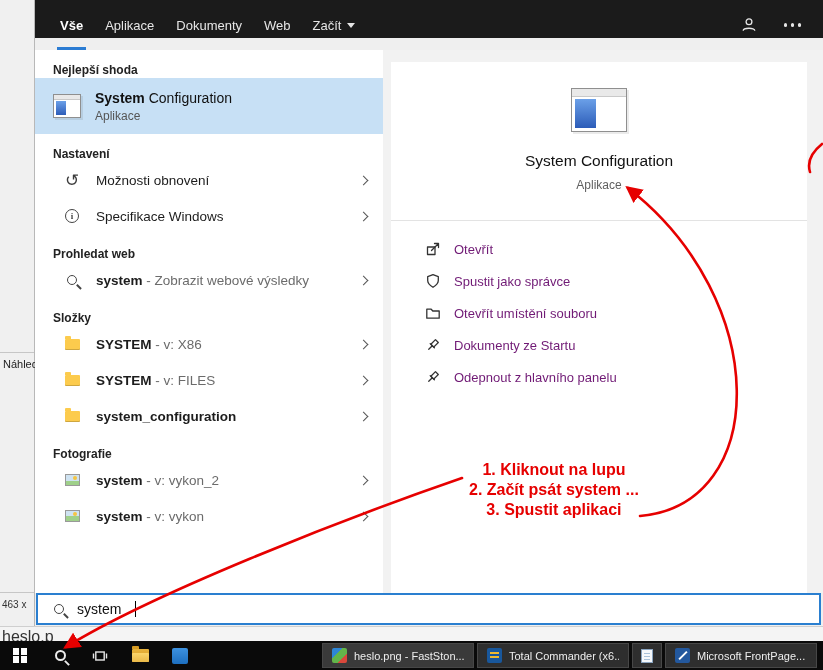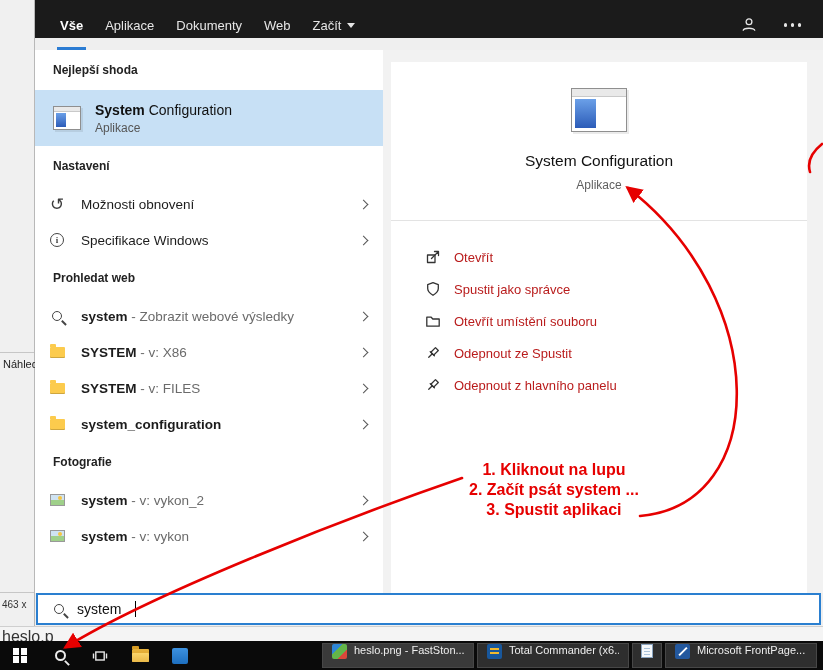--- a/index.html
+++ b/index.html
@@ -20,27 +20,27 @@
   .tab{height:50px;display:flex;align-items:center;position:relative;color:#e6e6e6;font-size:13px;cursor:default}
   .tab.active{color:#fff;font-weight:bold}
   .tab.active::after{content:"";position:absolute;left:-3px;right:-3px;bottom:0;height:3px;background:#2b7cd3}
   .dd-caret{margin-left:6px;width:0;height:0;border-left:4px solid transparent;border-right:4px solid transparent;border-top:5px solid #e6e6e6}
   .header-icons{position:absolute;right:22px;top:0;height:50px;display:flex;align-items:center;gap:26px}
   .dots{width:3.5px;height:3.5px;border-radius:50%;background:#e6e6e6;box-shadow:7px 0 #e6e6e6,14px 0 #e6e6e6;margin-right:14px}
 
   
   .content-bg{position:absolute;left:35px;top:50px;width:788px;height:543px;background:#f2f2f2}
   .left-panel{position:absolute;left:35px;top:50px;width:348px;height:543px;background:#fff;overflow:hidden}
-  .section-label{padding:13px 18px 13px;font-size:12px;font-weight:bold;color:#222}
+  .section-label{padding:13px 18px 1px;font-size:12px;font-weight:bold;color:#222}
   .best-row{height:56px;background:#c7e0f5;display:flex;align-items:center;padding-left:18px}
   .bm-text{margin-left:14px}
   .bm-title{font-size:14px;color:#111}
   .bm-title .match{font-weight:bold}
   .bm-sub{font-size:12px;color:#555;margin-top:3px}
-  .row{height:36px;display:flex;align-items:center;padding:0 16px 0 11px}
+  .row{height:36px;display:flex;align-items:center;padding:0 16px 0 26px}
   .icon-cell{width:22px;display:flex;justify-content:center;align-items:center;color:#3c3c3c;flex:none}
   .row-label{margin-left:13px;font-size:13.5px;color:#1c1c1c;white-space:nowrap;overflow:hidden}
   .row-label .match{font-weight:bold}
   .row-label .suffix{color:#6b6b6b;font-weight:normal}
   .chev{margin-left:auto;width:7px;height:7px;border-top:1.6px solid #555;border-right:1.6px solid #555;transform:rotate(45deg);flex:none}
 
   
   .g-recovery::before{content:"↺";font-size:17px;line-height:1;color:#3c3c3c}
   .laptop{width:14px;height:9px;border:1.5px solid #444;border-radius:1px;position:relative}
   .laptop::after{content:"";position:absolute;left:-3px;right:-3px;bottom:-4px;height:2px;background:#444;border-radius:1px}
@@ -60,21 +60,21 @@
   .cfg-ico-lg{width:56px;height:44px;background:#fff;border:1px solid #8f8f8f;position:relative;box-shadow:2px 2px 0 rgba(0,0,0,.08);margin:26px auto 0}
   .cfg-ico-lg::before{content:"";position:absolute;left:0;right:0;top:0;height:7px;background:#e9e9e9;border-bottom:1px solid #c9c9c9}
   .cfg-ico-lg::after{content:"";position:absolute;left:3px;top:10px;bottom:3px;width:21px;background:linear-gradient(180deg,#6ba0e8,#2c5cb8)}
 
   
   .right-card{position:absolute;left:391px;top:62px;width:416px;height:531px;background:#fff;text-align:center}
   .rc-title{margin-top:20px;font-size:15.5px;color:#111}
   .rc-sub{margin-top:8px;font-size:12px;color:#5f5f5f}
   .rc-divider{margin-top:28px;border-top:1px solid #e3e3e3}
   .rc-actions{margin-top:12px;text-align:left}
-  .rc-action{display:flex;align-items:flex-end;gap:13px;height:32px;padding-left:34px;font-size:13px;color:#b91c1c}
+  .rc-action{display:flex;align-items:center;gap:13px;height:32px;padding-left:34px;font-size:13px;color:#701a75}
   .aicon{width:16px;height:16px;flex:none}
   .aicon *{fill:none;stroke:#333;stroke-width:1.3;stroke-linejoin:round;stroke-linecap:round}
   .steps{position:absolute;left:78px;top:398px;color:#e60000;font-weight:bold;font-size:16px;line-height:20px;text-align:center;white-space:nowrap}
 
   
   .searchbox{position:absolute;left:36px;top:593px;width:785px;height:32px;background:#fff;border:2px solid #2a7fd0;display:flex;align-items:center;padding-left:16px;gap:13px}
   .sb-text{font-size:14px;color:#111}
   .caret{display:inline-block;width:1px;height:16px;background:#000;margin-left:1px;vertical-align:-3px}
 
   
@@ -87,21 +87,21 @@
   .win-logo{display:grid;grid-template-columns:6.5px 6.5px;grid-template-rows:6.5px 6.5px;gap:1.5px}
   .win-logo span{background:#fff}
   .lupa-w{position:relative;width:11px;height:11px;border:2px solid #ececec;border-radius:50%}
   .lupa-w::after{content:"";position:absolute;width:2px;height:6px;background:#ececec;transform:rotate(-45deg);left:9px;top:8px}
   .tvicon *{fill:none;stroke:#e8e8e8;stroke-width:1.4}
   .tb-folder{width:17px;height:13px;background:linear-gradient(#e8b33c,#d79c23);border-radius:1px;position:relative}
   .tb-folder::before{content:"";position:absolute;top:-3px;left:0;width:7px;height:3px;background:#d79c23;border-radius:1px 1px 0 0}
   .tb-folder::after{content:"";position:absolute;left:0;right:0;bottom:0;height:9px;background:linear-gradient(#fbd56a,#eab949);border-radius:1px}
   .blue-ico{width:16px;height:16px;border-radius:2px;background:linear-gradient(#3d92e0,#1d6fc0)}
   .tb-apps{margin-left:122px;display:flex;gap:3px;align-items:stretch;padding:2px 0}
-  .tb-app{background:#2e2e2e;border:1px solid #474747;display:flex;gap:7px;padding:0 9px;width:152px;overflow:hidden}
+  .tb-app{background:#2e2e2e;border:1px solid #474747;display:flex;align-items:center;gap:7px;padding:0 9px;width:152px;overflow:hidden}
   .tb-app.active-app{background:#3a3a3a}
   .tb-app-mini{width:30px;justify-content:center;padding:0}
   .tb-label{font-size:11px;color:#eee;white-space:nowrap;overflow:hidden}
   .fs-ico{width:15px;height:15px;border-radius:2px;flex:none;background:linear-gradient(135deg,#2e86d6 0 34%,#63b54a 34% 67%,#d9483b 67%)}
   .tc-ico{width:15px;height:15px;border-radius:2px;flex:none;background:#18579c;position:relative}
   .tc-ico::after{content:"";position:absolute;left:3px;top:4px;width:9px;height:2px;background:#f0b92e;box-shadow:0 4px #f0b92e}
   .np-ico{width:12px;height:14px;background:#f5f8fb;border:1px solid #8aa4c0;position:relative;flex:none}
   .np-ico::after{content:"";position:absolute;left:2px;right:2px;top:3px;height:7px;background:repeating-linear-gradient(#a9c2da 0 1px,transparent 1px 3px)}
   .fp-ico{width:15px;height:15px;border-radius:2px;flex:none;background:#23589e;position:relative;overflow:hidden}
   .fp-ico::after{content:"";position:absolute;left:6.5px;top:2px;width:2px;height:11px;background:#fff;transform:rotate(45deg)}
@@ -176,20 +176,21 @@
 
     <div class="section-label">Prohledat web</div>
     <div class="row">
       <span class="icon-cell">
           <span class="lupa"></span>
         </span>
       <span class="row-label"><span class="match">system</span><span class="suffix"> - Zobrazit webové výsledky</span></span>
       <span class="chev"></span>
     </div>
 
+    <div class="section-label">Složky</div>
     <div class="row">
       <span class="icon-cell">
           <span class="folder"></span>
         </span>
       <span class="row-label"><span class="match">SYSTEM</span><span class="suffix"> - v: X86</span></span>
       <span class="chev"></span>
     </div>
     <div class="row">
       <span class="icon-cell">
           <span class="folder"></span>
@@ -247,21 +248,21 @@
           </svg>
         <span>Otevřít umístění souboru</span>
       </div>
       <div class="rc-action">
         <svg class="aicon" viewBox="0 0 16 16">
             <g transform="rotate(45 8 8)">
               <rect x="6" y="2.5" width="4" height="6.5"></rect>
               <path d="M5 9 h6 M8 9 v5"></path>
             </g>
           </svg>
-        <span>Odepnout ze Spustit</span>
+        <span>Dokumenty ze Startu</span>
       </div>
       <div class="rc-action">
         <svg class="aicon" viewBox="0 0 16 16">
             <g transform="rotate(45 8 8)">
               <rect x="6" y="2.5" width="4" height="6.5"></rect>
               <path d="M5 9 h6 M8 9 v5"></path>
             </g>
           </svg>
         <span>Odepnout z hlavního panelu</span>
       </div>

